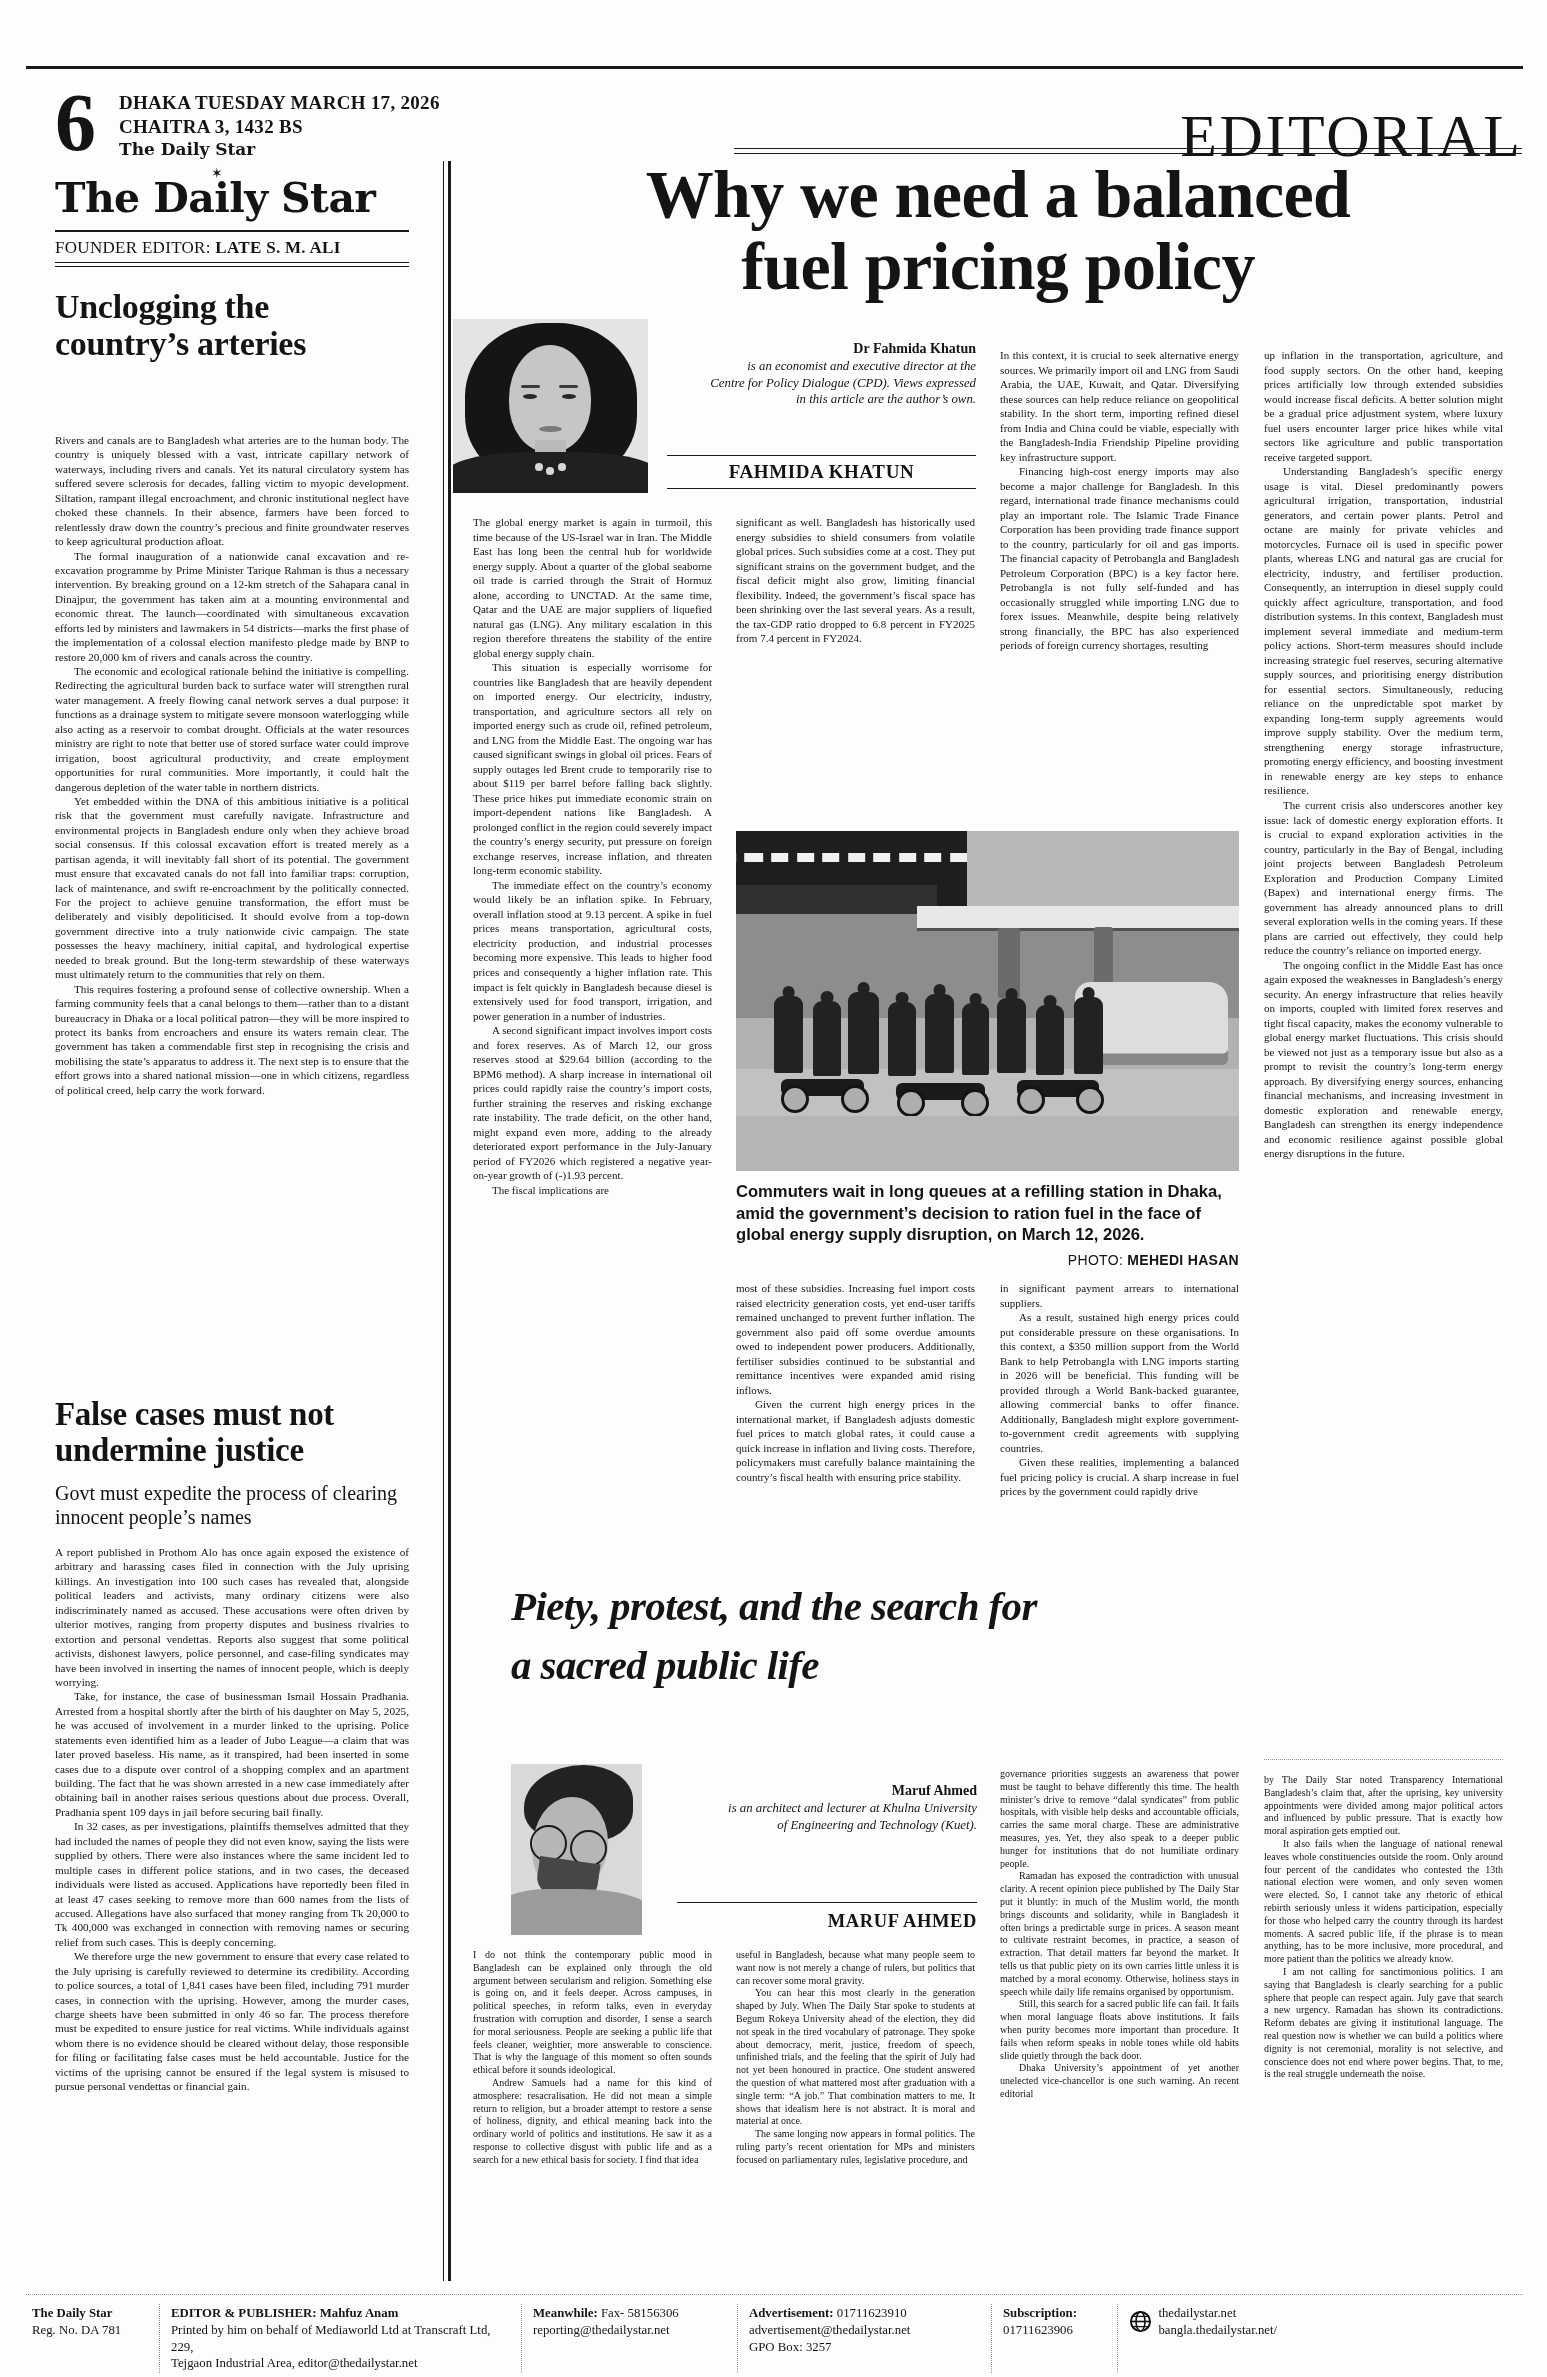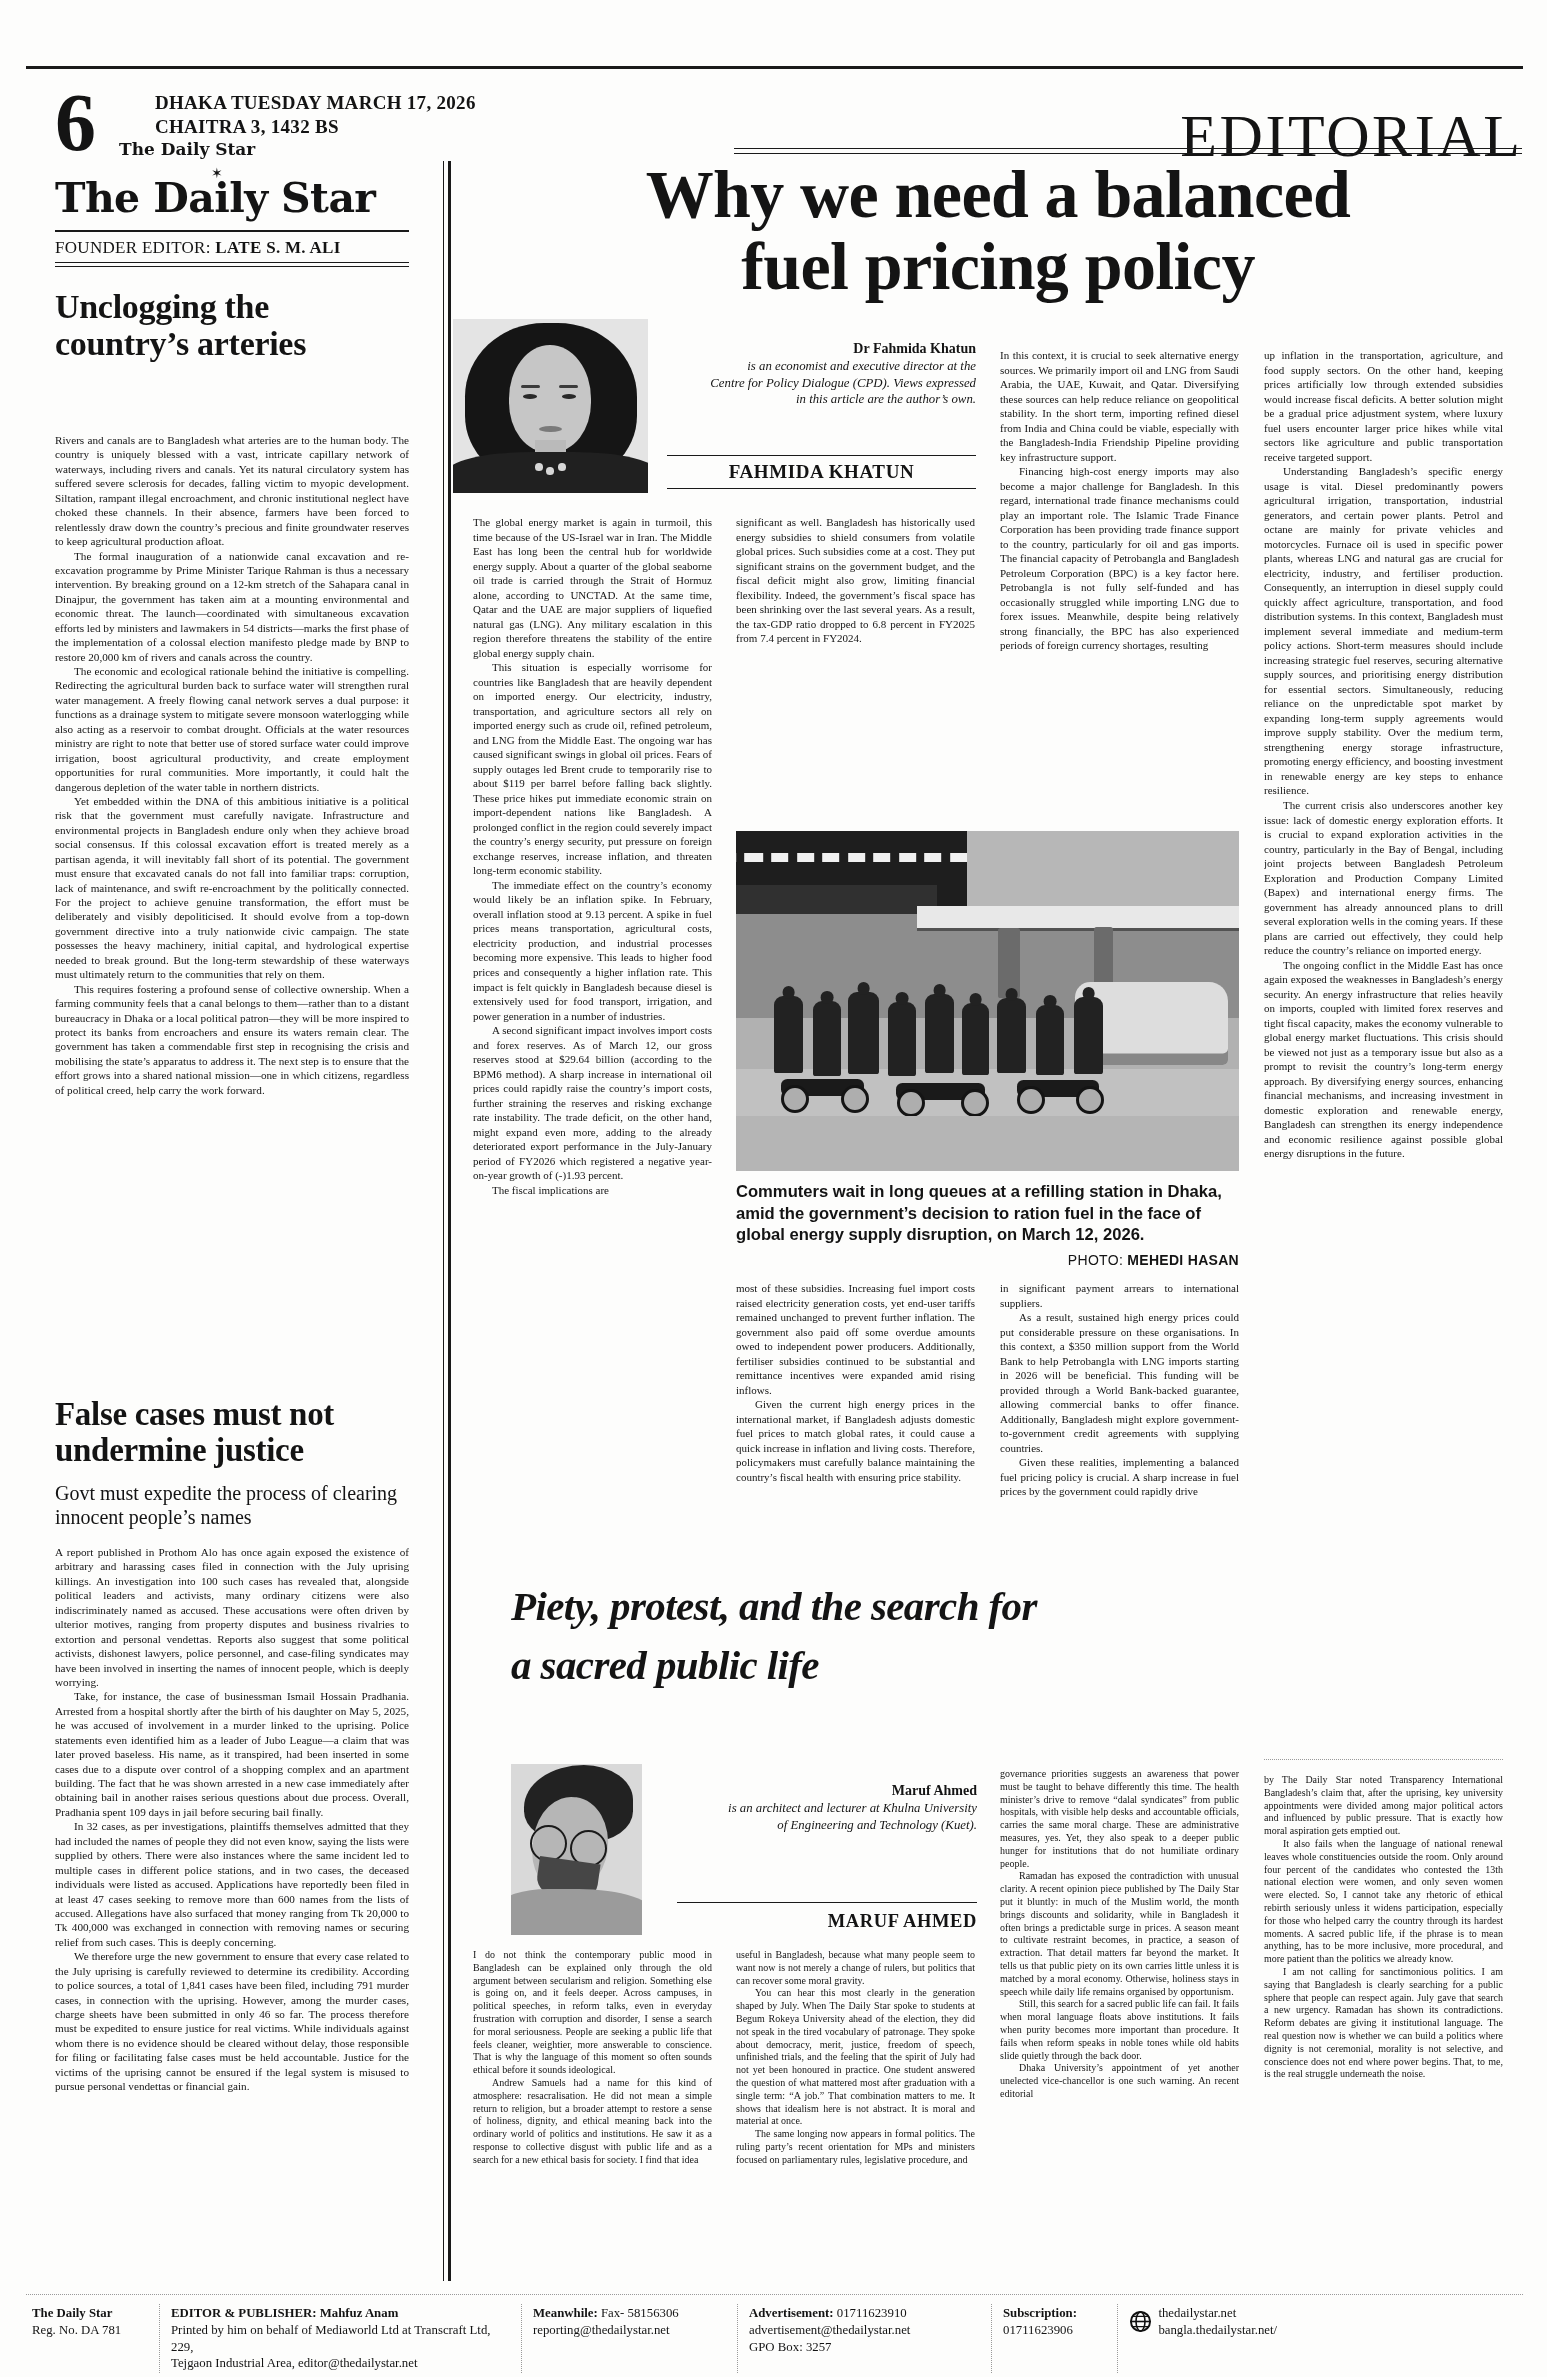--- a/index.html
+++ b/index.html
@@ -2,21 +2,21 @@
 <html style="font-size:10.2px"><head>
 <meta charset="utf-8">
 <style>
   html,body{margin:0;padding:0;background:#888;}
   .page{position:relative;width:1548px;height:2377px;background:#fdfdfc;color:#141414;
         font-family:"Liberation Serif", serif;overflow:hidden;margin:0 auto;}
   .abs{position:absolute;}
   .rule{background:#1a1a1a;}
   
   .page-num{font-size:82px;font-weight:bold;line-height:1;}
-  .date-line{font-size:19px;font-weight:bold;letter-spacing:0.3px;line-height:1.25;margin-left:36px;}
+  .date-line{font-size:19px;font-weight:bold;letter-spacing:0.3px;line-height:1.25;}
   .mast-small{font-size:17px;font-weight:bold;font-family:"DejaVu Serif",serif;}
   .section-title{font-size:60px;letter-spacing:2.6px;font-weight:normal;line-height:1;margin-top:32px;}
   
   .masthead{font-size:41px;font-weight:bold;font-family:"DejaVu Serif",serif;letter-spacing:-0.6px;}
   .founder{font-size:17px;letter-spacing:0.3px;}
   .founder b{font-weight:bold;}
   .h-ed{font-weight:bold;font-size:34px;line-height:1.08;letter-spacing:-0.3px;}
   .h-ed2{font-weight:bold;font-size:33px;line-height:1.1;letter-spacing:-0.3px;}
   .subhead{font-size:20px;line-height:1.18;}
   .btxt{text-align:justify;overflow:hidden;}

